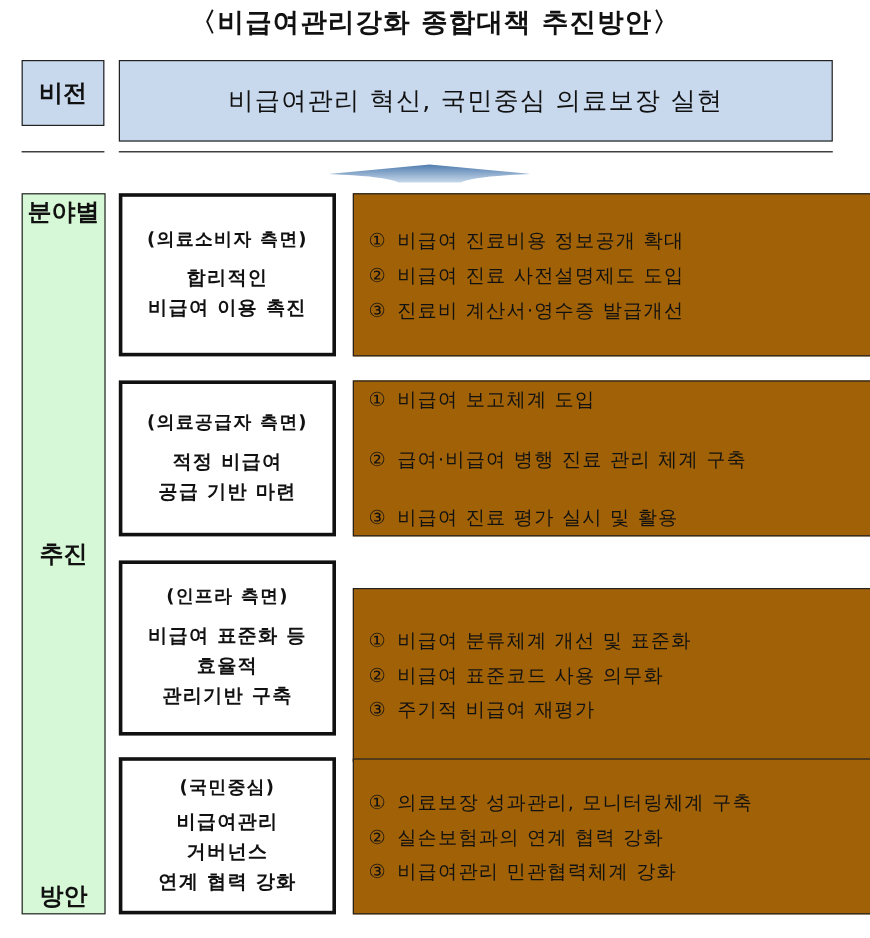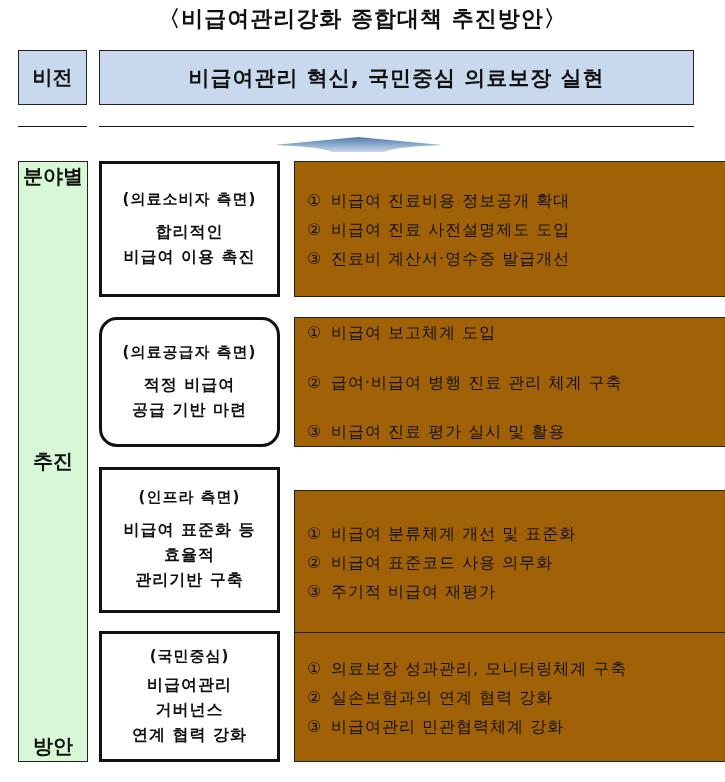--- a/index.html
+++ b/index.html
@@ -12,24 +12,24 @@
     left: 0; top: 4px; width: 725px; text-align: center;
     font-size: 22px; font-weight: bold; letter-spacing: 1px;
   }
   .vision-label {
     left: 18px; top: 50px; width: 69px; height: 55px;
     background: #c9d9ed; border: 1px solid #222;
     display: flex; align-items: center; justify-content: center;
     font-size: 20px; font-weight: bold;
   }
   .vision-main {
-    left: 99px; top: 50px; width: 595px; height: 55px;
+    left: 99px; top: 50px; width: 595px; height: 68px;
     background: #c9d9ed; border: 1px solid #222;
     display: flex; align-items: center; justify-content: center;
-    font-size: 21px; font-weight: bold; letter-spacing: 1px;
+    font-size: 21px; font-weight: normal; letter-spacing: 1px;
   }
   .rule { height: 1px; background: #111; top: 126px; }
   .rule.l { left: 18px; width: 69px; }
   .rule.r { left: 99px; width: 595px; }
   .arrow { left: 272px; top: 135px; width: 172px; height: 18px; }
   .side {
     left: 18px; top: 161px; width: 70px; height: 601px;
     background: #d6f8d6; border: 1px solid #222;
     display: flex; align-items: center; justify-content: space-between;
     flex-direction: column; text-align: center;
@@ -86,21 +86,21 @@
     <div>합리적인</div>
     <div>비급여 이용 촉진</div>
   </div>
 </div>
 <div class="abs right" style="top:161px;height:136px;">
   <div class="item"><span class="num">①</span><span>비급여 진료비용 정보공개 확대</span></div>
   <div class="item"><span class="num">②</span><span>비급여 진료 사전설명제도 도입</span></div>
   <div class="item"><span class="num">③</span><span>진료비 계산서·영수증 발급개선</span></div>
 </div>
 
-<div class="abs mid" style="top:317px;height:130px;border-radius:18px;">
+<div class="abs mid" style="top:317px;height:130px;">
   <div class="sub">(의료공급자 측면)</div>
   <div class="body">
     <div>적정 비급여</div>
     <div>공급 기반 마련</div>
   </div>
 </div>
 <div class="abs right" style="top:317px;height:130px;justify-content:space-between;">
   <div class="item"><span class="num">①</span><span>비급여 보고체계 도입</span></div>
   <div class="item"><span class="num">②</span><span>급여·비급여 병행 진료 관리 체계 구축</span></div>
   <div class="item"><span class="num">③</span><span>비급여 진료 평가 실시 및 활용</span></div>

